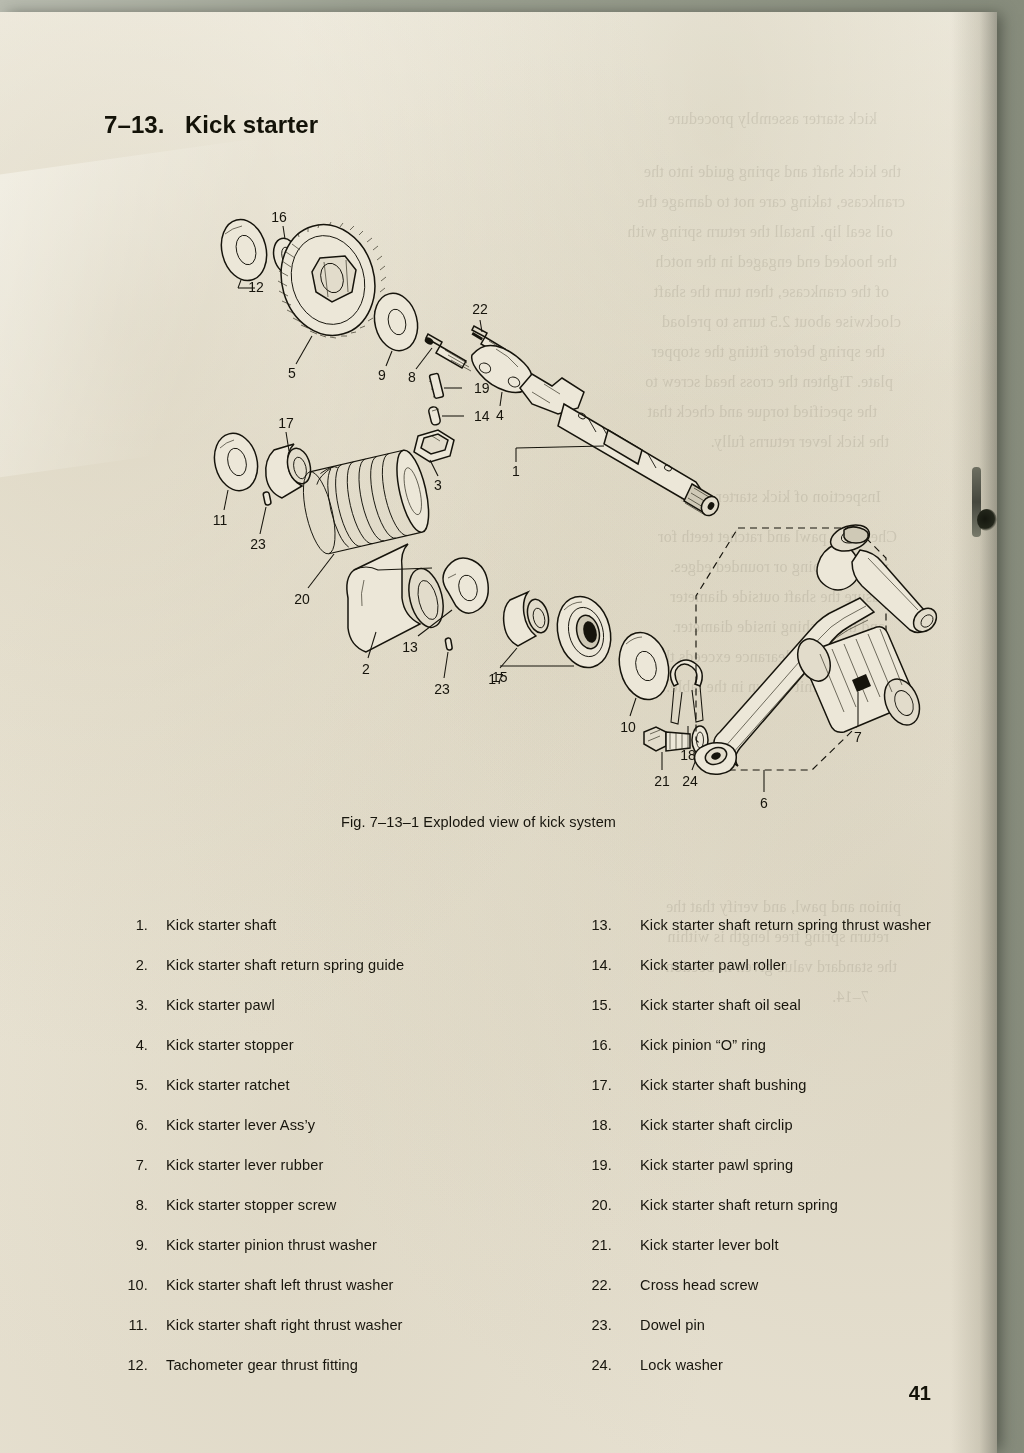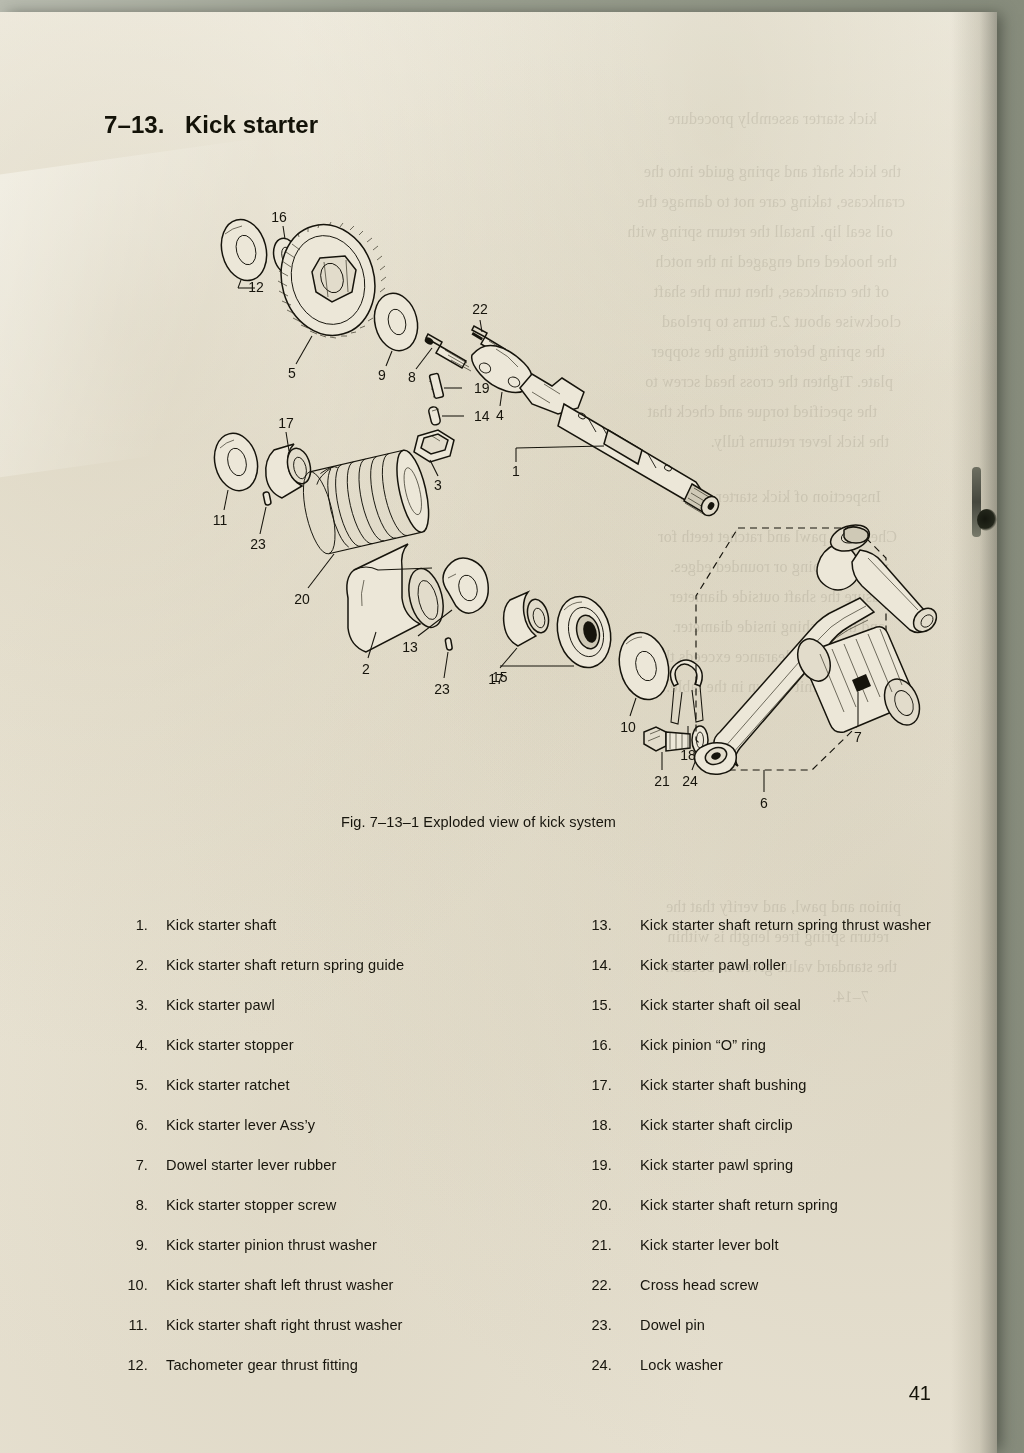--- a/index.html
+++ b/index.html
@@ -125,21 +125,21 @@
   }
   .part-label{
     position:absolute;left:62px;top:0;
     white-space:nowrap;
   }
   .col-right .part-label{ left:72px; }
 
   .page-num{
     position:absolute;
     right:66px;bottom:48px;
-    font-size:20px;font-weight:normal;
+    font-size:20px;font-weight:bold;
     color:#131208;
   }
 
   
   .figure{
     position:absolute;
     left:96px;top:180px;
     width:800px;height:620px;
   }
   .figure svg{ display:block; width:800px; height:620px; overflow:visible; }
@@ -547,21 +547,21 @@
             <div class="part-row">
               <span class="part-num">5.</span>
               <span class="part-label">Kick starter ratchet</span>
             </div>
             <div class="part-row">
               <span class="part-num">6.</span>
               <span class="part-label">Kick starter lever Ass’y</span>
             </div>
             <div class="part-row">
               <span class="part-num">7.</span>
-              <span class="part-label">Dowel starter lever rubber</span>
+              <span class="part-label">Kick starter lever rubber</span>
             </div>
             <div class="part-row">
               <span class="part-num">8.</span>
               <span class="part-label">Kick starter stopper screw</span>
             </div>
             <div class="part-row">
               <span class="part-num">9.</span>
               <span class="part-label">Kick starter pinion thrust washer</span>
             </div>
             <div class="part-row">

